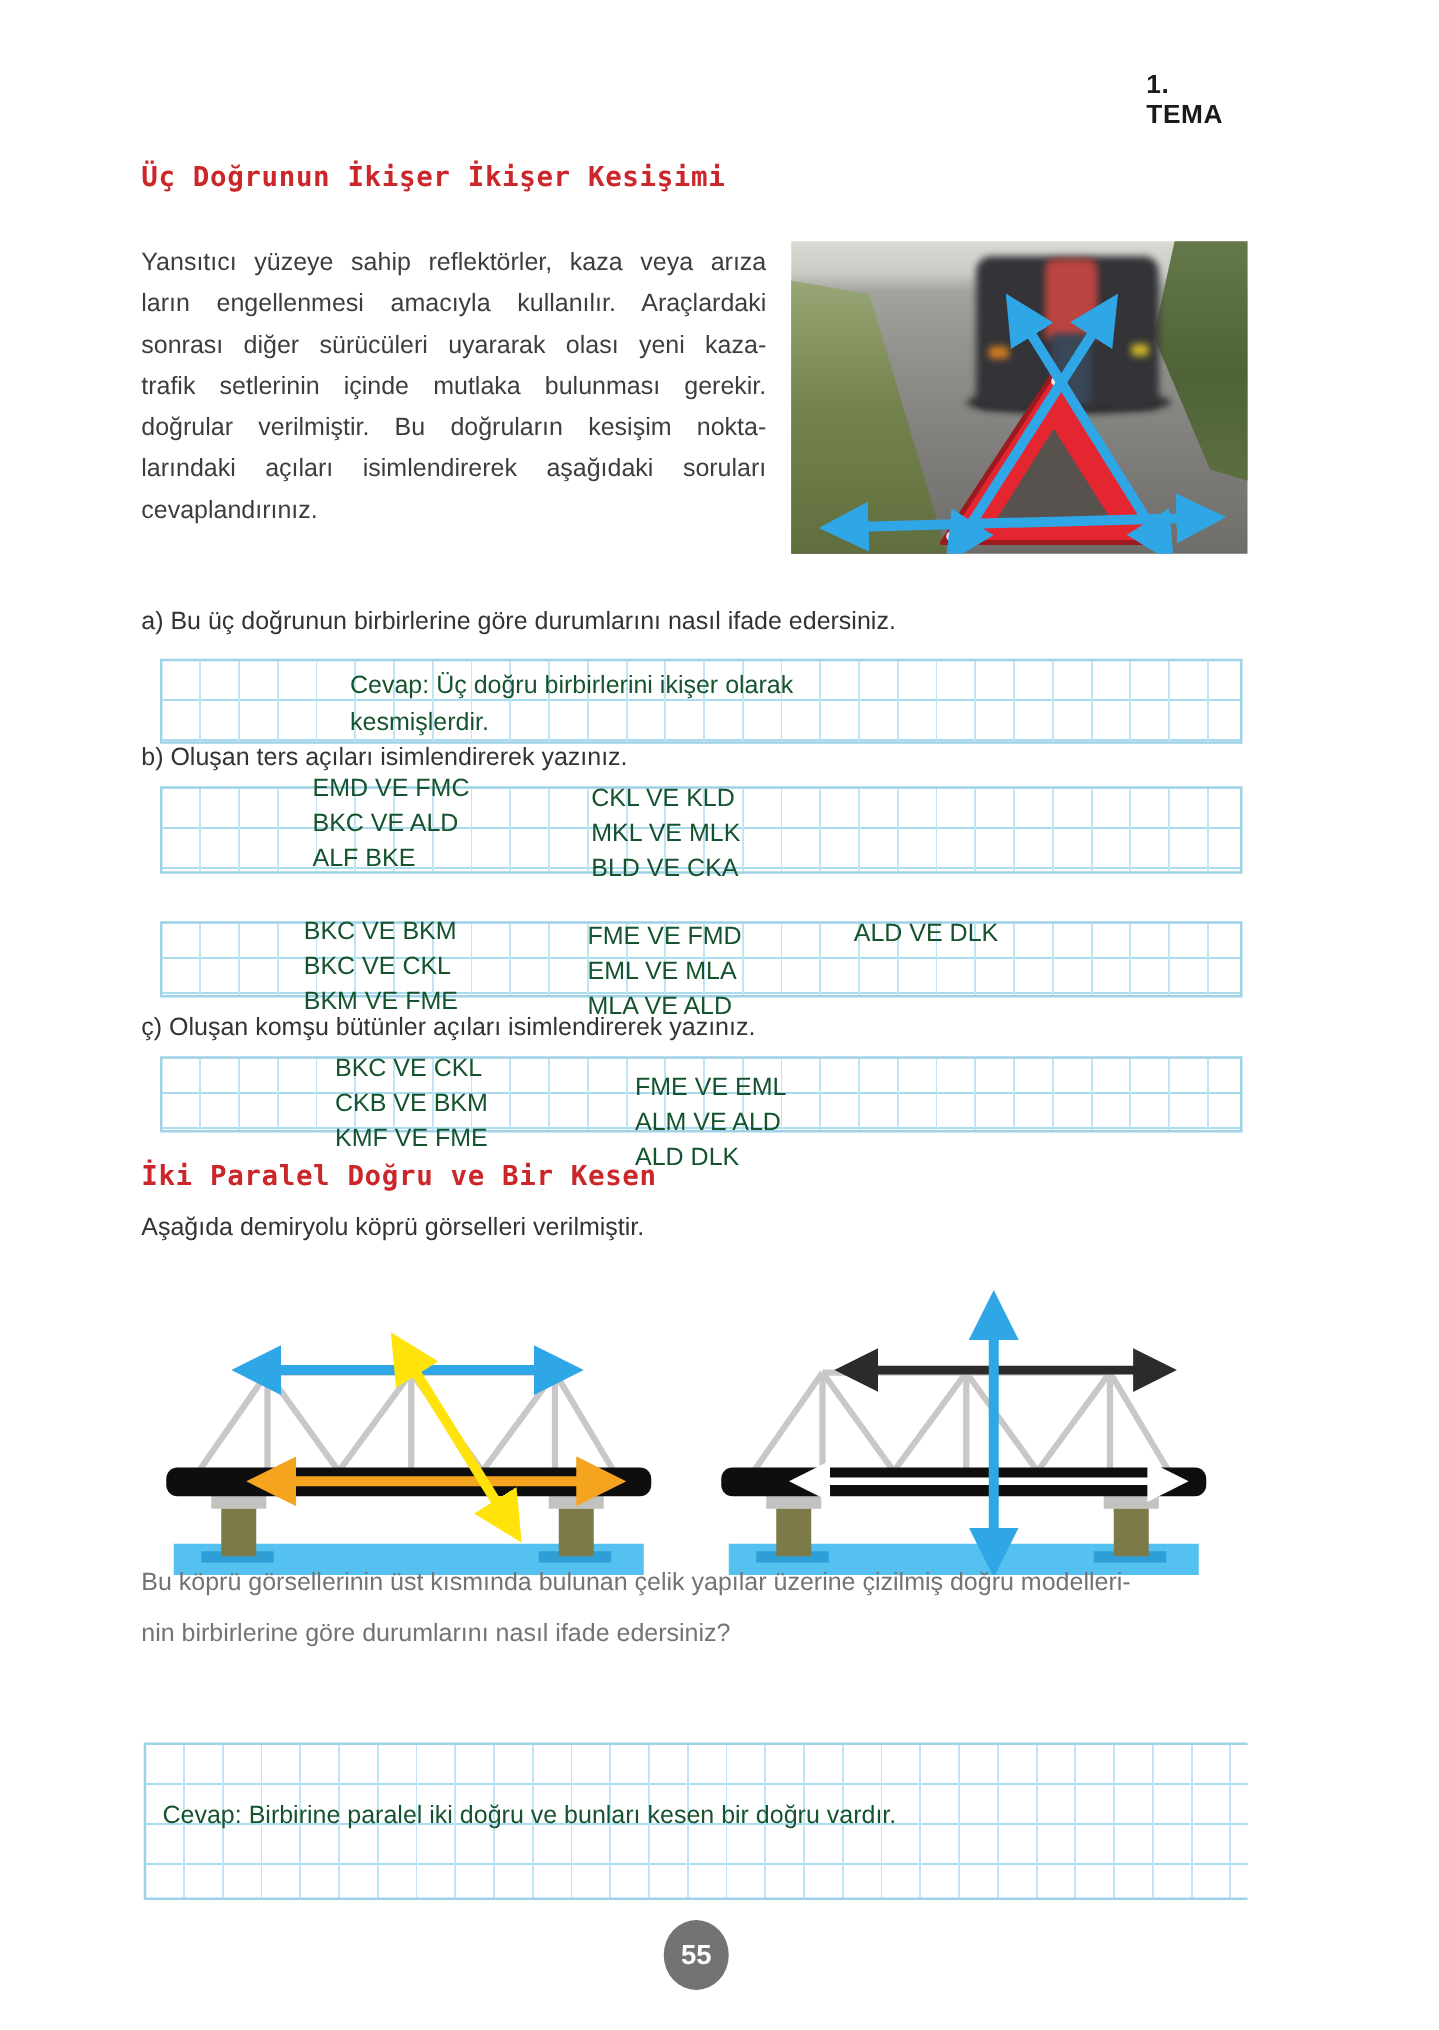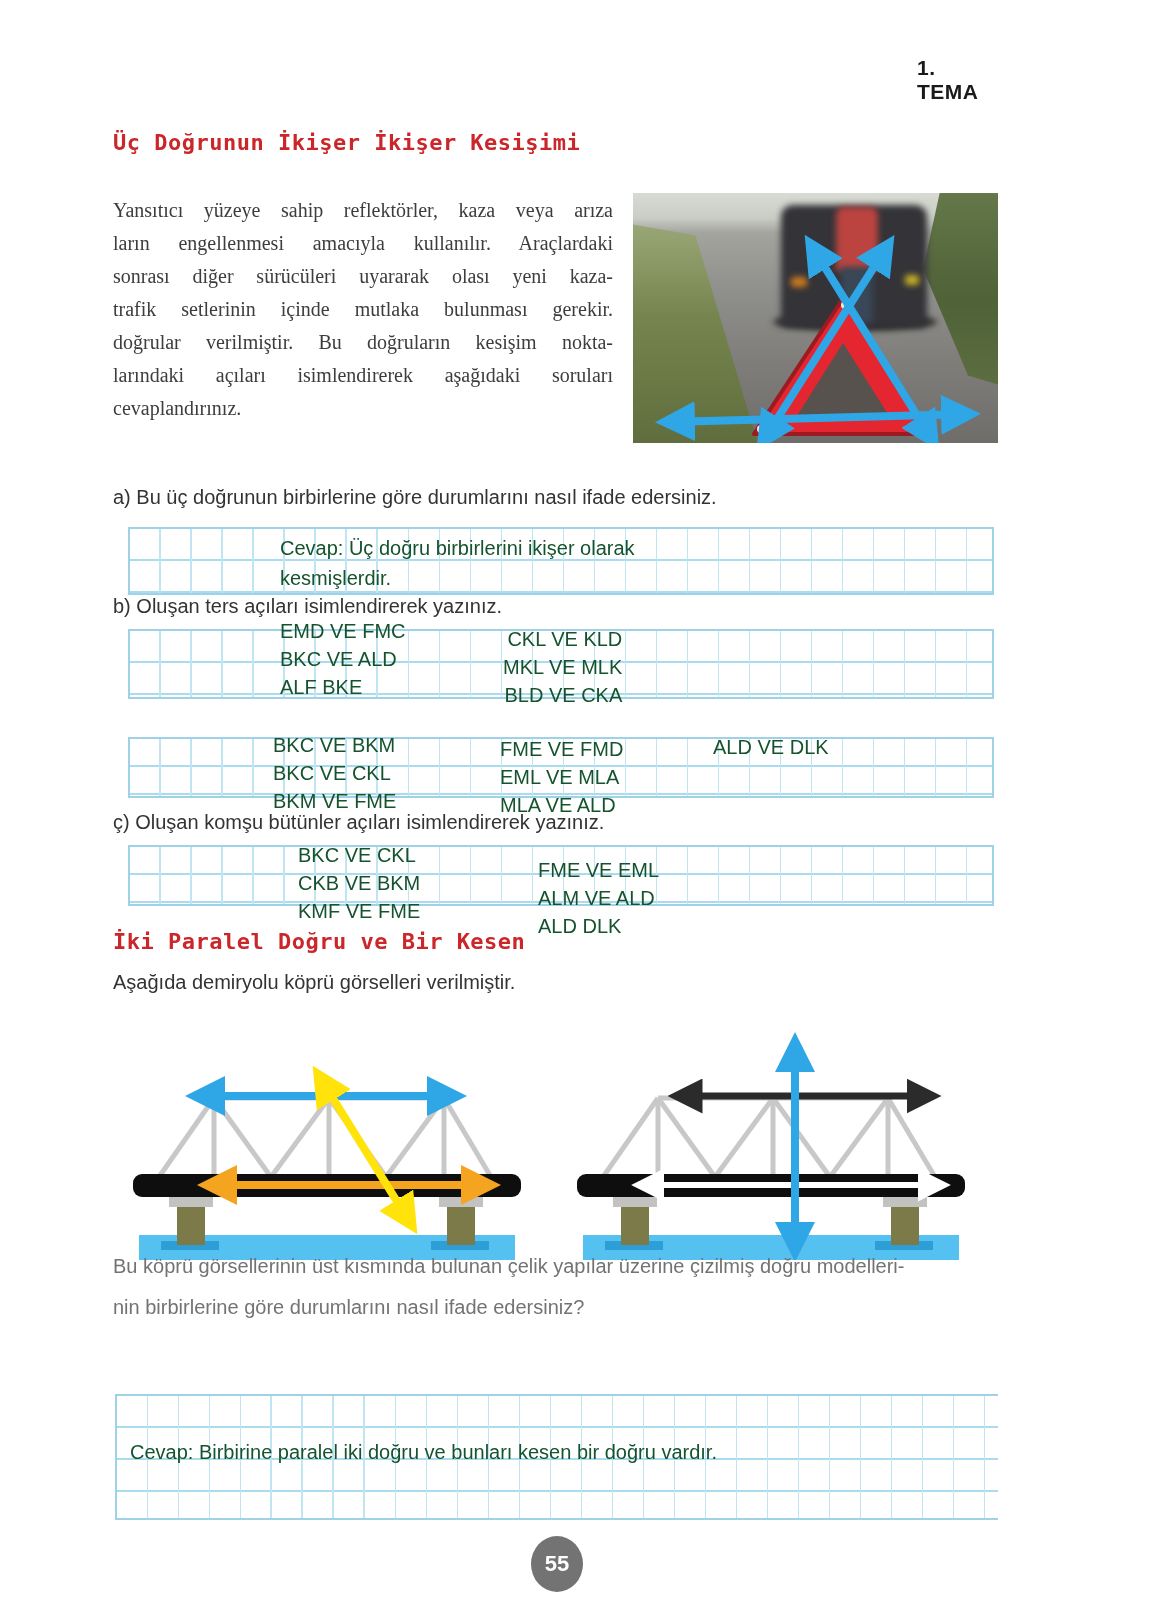--- a/index.html
+++ b/index.html
@@ -7,38 +7,38 @@
     position:relative;width:998px;height:1624px;background:#ffffff;
     overflow:hidden;font-family:"Liberation Sans",sans-serif;color:#3f3f3f;
   }
   .abs{position:absolute;}
   .tema{font-weight:bold;font-size:21px;color:#1a1a1a;letter-spacing:.5px;}
   .red-head{
     font-family:"DejaVu Sans Mono",monospace;font-weight:bold;
     font-size:22px;color:#cb2629;letter-spacing:.5px;white-space:nowrap;
   }
   .body-line{font-size:20px;line-height:33px;color:#3d3d3d;
-    text-align:justify;text-align-last:justify;width:500px;font-family:Liberation Serif, serif;}
+    text-align:justify;text-align-last:justify;width:500px;}
   .body-line.last{text-align-last:left;}
   .q-label{font-size:20px;color:#333;white-space:nowrap;}
   .q2-line{font-size:20px;line-height:41px;color:#737373;white-space:nowrap;}
   .grid{
     position:absolute;
     border:2px solid #9fd2e6;
     background-image:
       repeating-linear-gradient(to right,transparent,transparent 29.5px,#bfe4f2 29.5px,#bfe4f2 31px),
       repeating-linear-gradient(to bottom,transparent,transparent 30.5px,#a9dcee 30.5px,#a9dcee 32px);
   }
   .grid.r28{
     background-image:
       repeating-linear-gradient(to right,transparent,transparent 29.5px,#bfe4f2 29.5px,#bfe4f2 31px),
       repeating-linear-gradient(to bottom,transparent,transparent 26.5px,#a9dcee 26.5px,#a9dcee 28px);
   }
   .ans{position:absolute;color:#14532d;font-size:20px;line-height:30px;white-space:nowrap;}
-  .ans.s{line-height:28px;margin-left:30px;}
+  .ans.s{line-height:28px;}
   
   .photo{
     position:absolute;left:633px;top:193px;width:372px;height:250px;overflow:hidden;
     background:linear-gradient(180deg,#d7dbd3 0%,#c9cdc5 10%,#a3a49e 16%,#90908c 38%,#7e7d79 68%,#6e6d69 100%);
   }
   .photo .blur{position:absolute;filter:blur(3px);}
   .grass-l{left:-20px;top:28px;width:150px;height:240px;
     background:linear-gradient(180deg,#9aa878 0%,#76854e 40%,#5d6a3c 100%);
     clip-path:polygon(0 0,55% 6%,100% 100%,0 100%);}
   .bush-r{left:290px;top:-6px;width:100px;height:205px;
@@ -114,21 +114,21 @@
   <div class="ans" style="left:280px;top:533px;">Cevap: Üç doğru birbirlerini ikişer olarak</div>
   <div class="ans" style="left:280px;top:563px;">kesmişlerdir.</div>
 
   <div class="abs q-label" style="left:113px;top:595px;">b) Oluşan ters açıları isimlendirerek yazınız.</div>
   <div class="grid" style="left:128px;top:629px;width:862px;height:66px;"></div>
   <div class="ans s" style="left:250px;top:617px;">
     <div>EMD VE FMC</div>
     <div>BKC VE ALD</div>
     <div>ALF BKE</div>
   </div>
-  <div class="ans s" style="left:473px;top:625px;text-align:right;">
+  <div class="ans s" style="left:473px;top:625px;">
     <div>CKL VE KLD</div>
     <div>MKL VE MLK</div>
     <div>BLD VE CKA</div>
   </div>
 
   <div class="grid r28" style="left:128px;top:737px;width:862px;height:57px;"></div>
   <div class="ans s" style="left:243px;top:731px;">
     <div>BKC VE BKM</div>
     <div>BKC VE CKL</div>
     <div>BKM VE FME</div>

